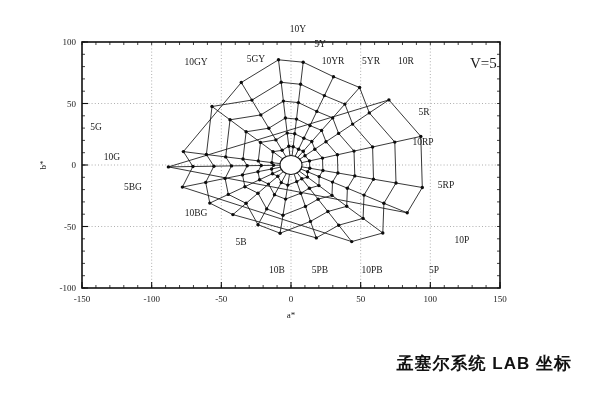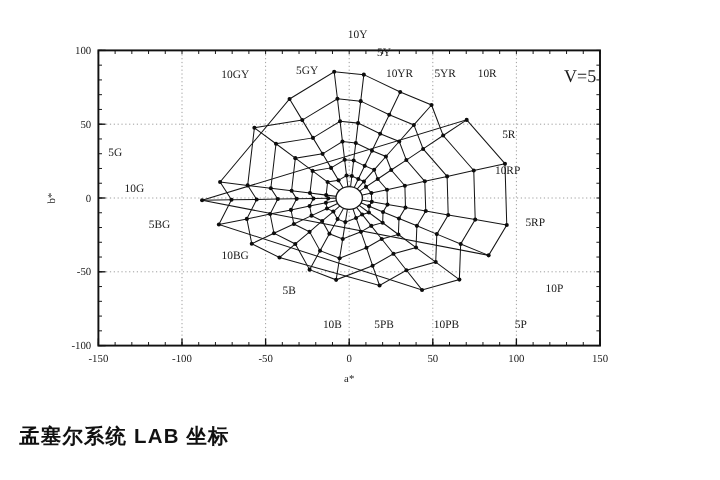--- a/index.html
+++ b/index.html
@@ -8,24 +8,24 @@
     background:#ffffff;
     font-family:"Liberation Serif", serif;
     overflow:hidden;
     position:relative;
   }
   #fig{
     position:absolute;left:0;top:0;width:600px;height:400px;
   }
   .caption{
     position:absolute;
-    left:16px;
+    left:0;
     top:352px;
     width:572px;
-    text-align:left;
+    text-align:right;
     font-family:"Liberation Sans", sans-serif;
     font-size:17px;
     font-weight:600;
     color:#111111;
     letter-spacing:1px;
   }
   svg{display:block;}
   text{font-family:"Liberation Serif", serif;fill:#1a1a1a;}
   .tick-lbl{font-size:9px;}
   .axis-title{font-size:9px;}

